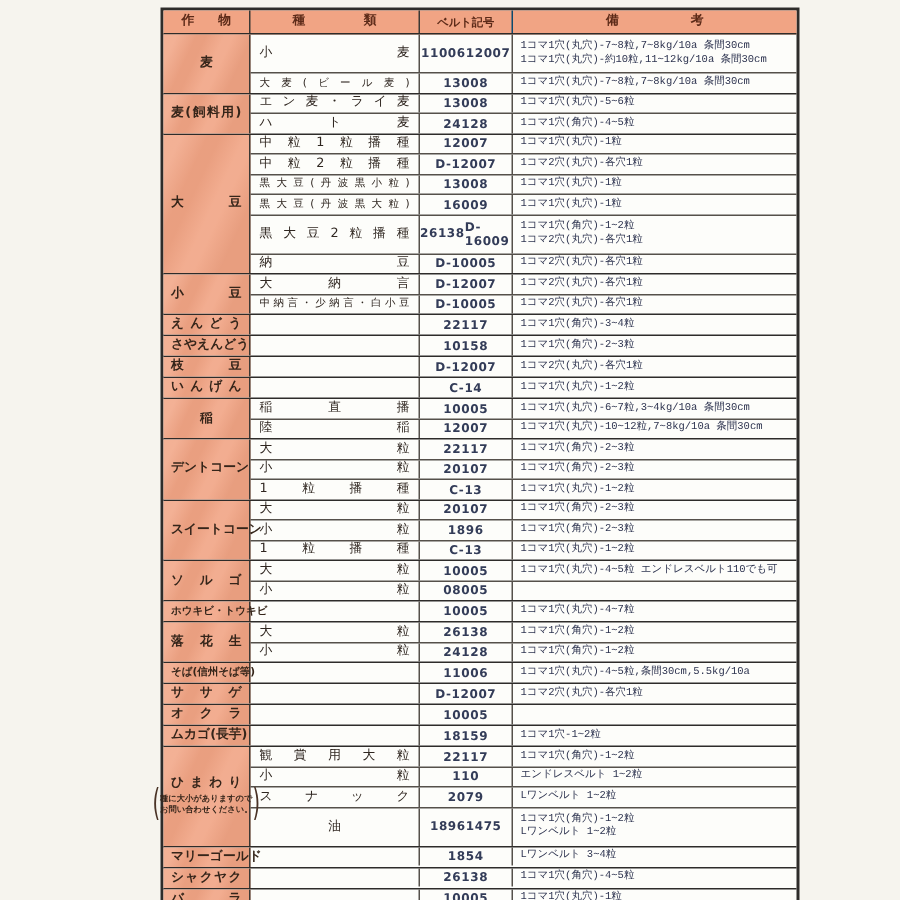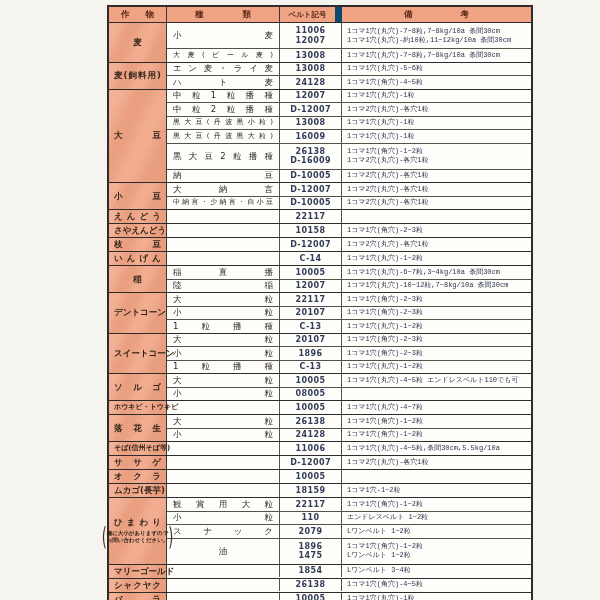--- a/index.html
+++ b/index.html
@@ -11,37 +11,37 @@
   }
   .tbl{
     position:absolute;left:107px;top:5px;width:426px;
     border:2px solid #2e2c2a;background:#fdfdfa;
     box-sizing:border-box;
   }
   .hrow{display:flex;height:15px;background:var(--accent,#f1a484);border-bottom:1.5px solid #2e2c2a;}
   .hcell{display:flex;align-items:center;box-sizing:border-box;font-weight:bold;color:#5c2a18;font-size:9px;}
   .hc1{width:58px;border-right:1px solid #3a3834;padding:0 12px;}
   .hc2{width:113px;border-right:1px solid #3a3834;padding:0 28px;}
-  .hc3{width:62px;justify-content:center;border-right:7px solid #0c4a6e;font-size:7.5px;}
+  .hc3{width:62px;justify-content:center;border-right:1px solid #0c4a6e;font-size:7.5px;}
   .hc4{flex:1;padding:0 62px;}
   .group{display:flex;border-bottom:1px solid #2e2c2a;}
   .group:last-child{border-bottom:none;}
   .crop-cell{
     width:58px;flex:0 0 58px;background:var(--accent,#f1a484);
     background-image:linear-gradient(115deg, rgba(255,255,255,.14) 0 12%, rgba(0,0,0,.03) 30% 38%, rgba(255,255,255,.10) 55% 62%, rgba(0,0,0,.04) 80% 100%);
     border-right:1px solid #3a3834;box-sizing:border-box;
     display:flex;flex-direction:column;justify-content:center;padding:1px 5px;
   }
   .rows{flex:1;display:flex;flex-direction:column;}
   .row{display:flex;min-height:12.5px;border-bottom:1px solid #55504a;}
   .row.tall{min-height:25px;}
   .row:last-child{border-bottom:none;}
   .type-cell{width:113px;flex:0 0 113px;border-right:1px solid #55504a;box-sizing:border-box;display:flex;align-items:center;padding:0 6px;}
   .belt-cell{width:62px;flex:0 0 62px;border-right:1px solid #55504a;box-sizing:border-box;
-    display:flex;flex-direction:column;justify-content:center;align-items:center;
+    display:flex;flex-direction:row;justify-content:center;align-items:center;
     font-size:8px;line-height:9.5px;color:#333c58;font-weight:bold;letter-spacing:.4px;}
   .rem-cell{flex:1;display:flex;flex-direction:column;justify-content:center;padding:0 5px;
     font-size:7px;line-height:9px;color:#2e3450;font-family:Liberation Mono, monospace;}
   .rem-cell span{white-space:nowrap;}
   .sp{display:flex;justify-content:space-between;width:100%;font-size:8.5px;line-height:11px;}
   .sp.one{justify-content:center;}
   .sp i{font-style:normal;}
   .crop-cell .sp{font-weight:bold;color:#35251a;}
   .sp.tight{font-size:7px;}
   .note{display:flex;align-items:center;justify-content:center;margin-top:1px;color:#35251a;}
@@ -351,20 +351,23 @@
               <i>ど</i>
               <i>う</i>
             </span>
           </div>
           <div class="rows">
             <div class="row">
               <div class="type-cell"></div>
               <div class="belt-cell">
                 <span>22117</span>
               </div>
+              <div class="rem-cell">
+                <span>1コマ1穴(角穴)-3~4粒</span>
+              </div>
             </div>
           </div>
         </div>
         <div class="group">
           <div class="crop-cell">
             <span class="sp">
               <i>さ</i>
               <i>や</i>
               <i>え</i>
               <i>ん</i>

